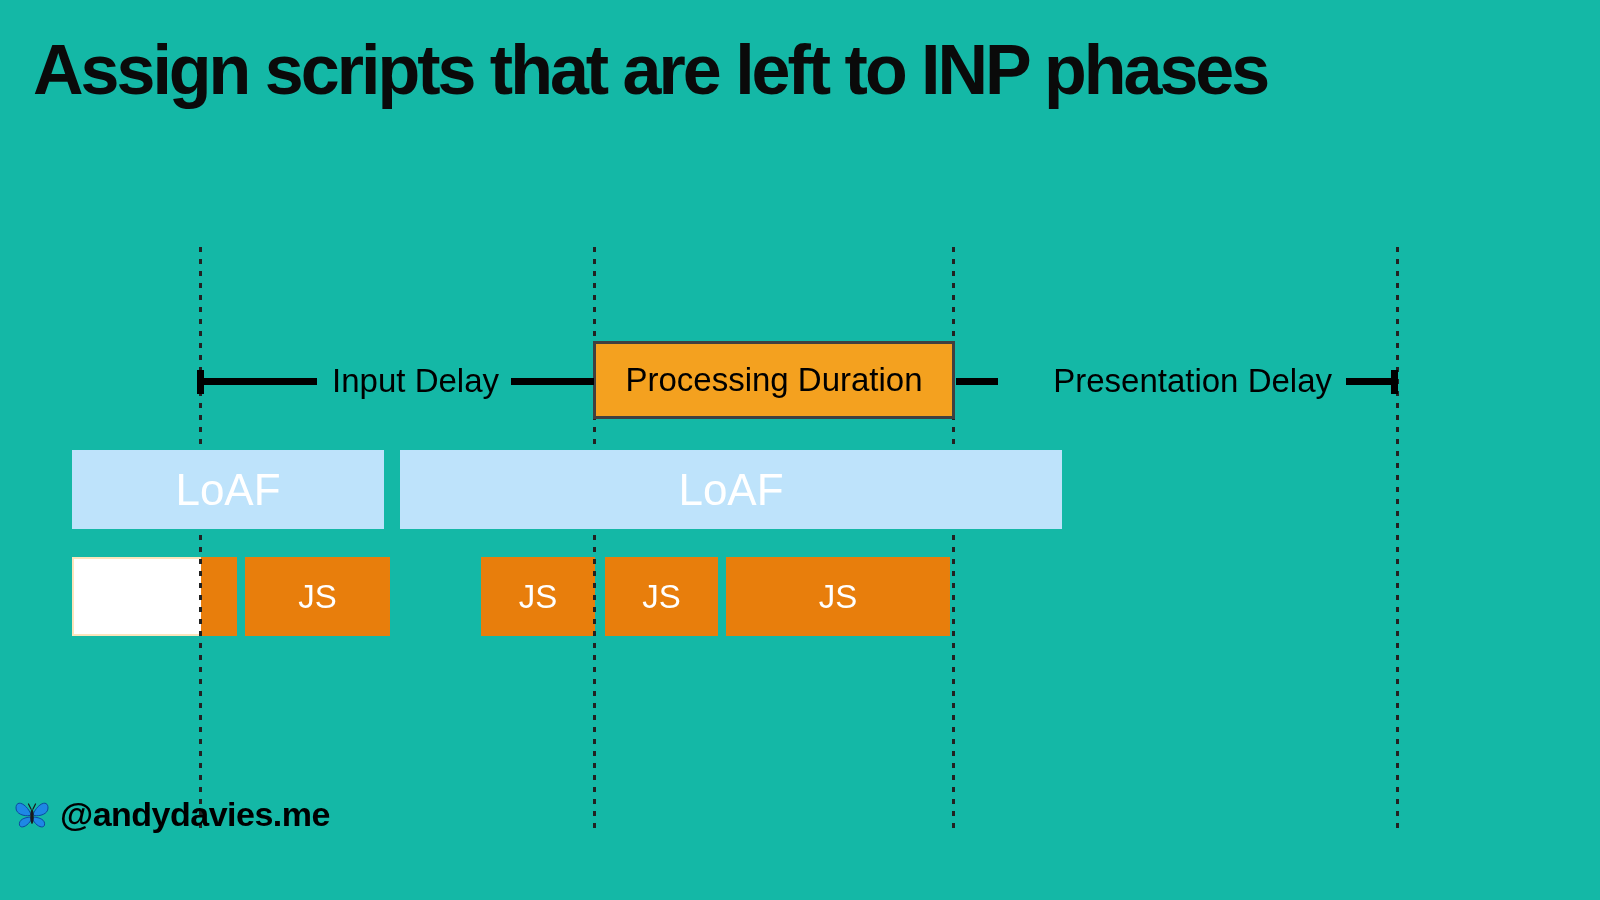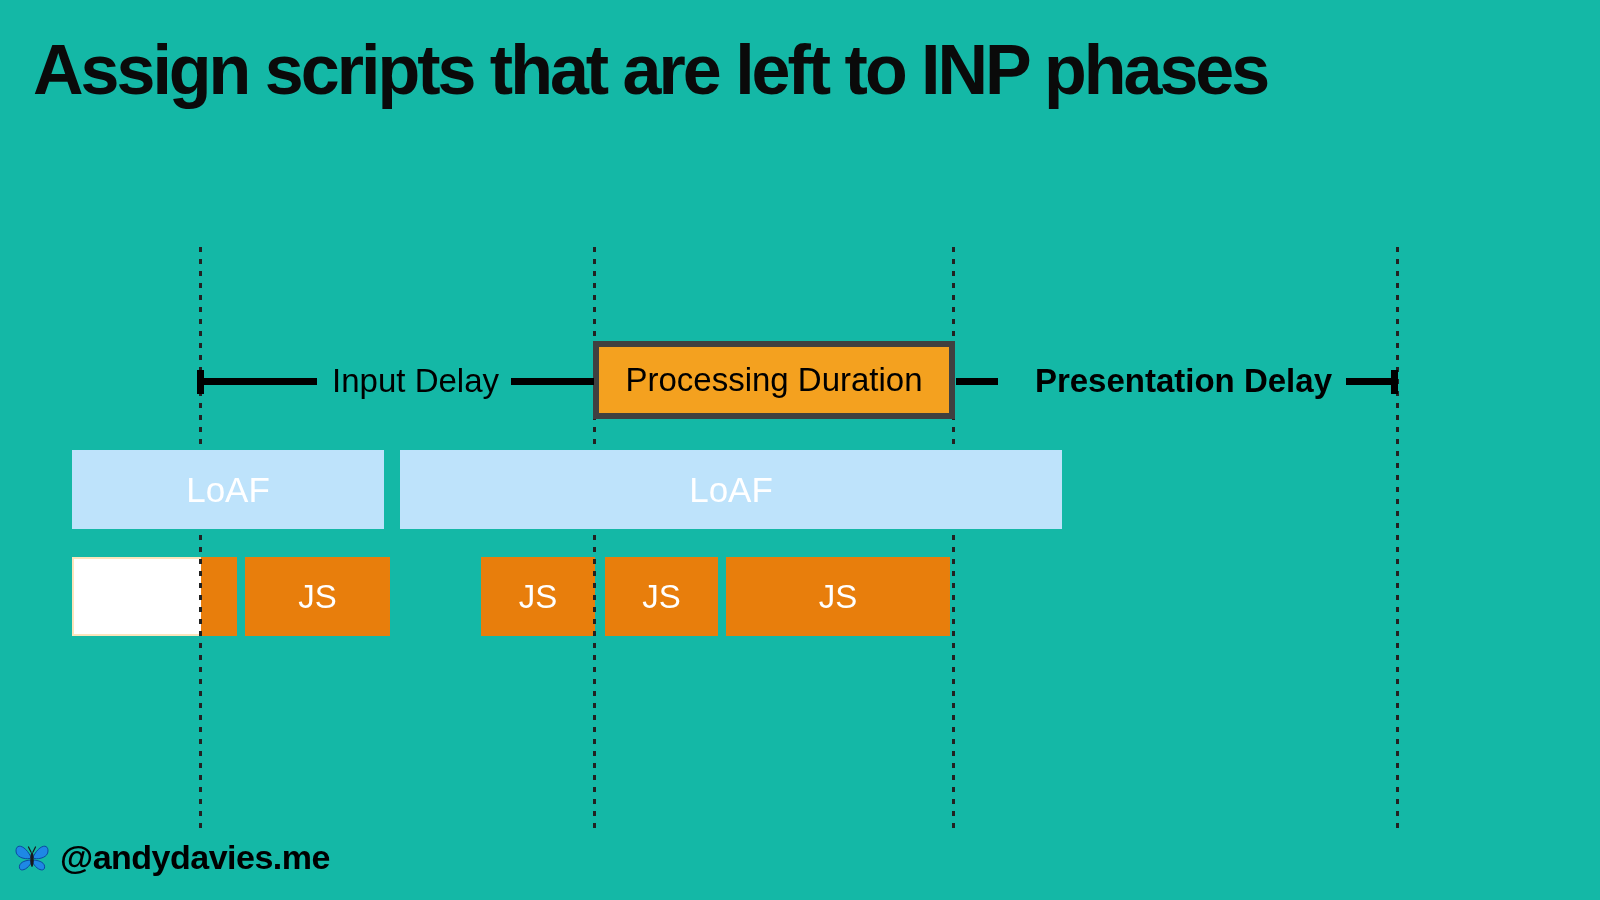--- a/index.html
+++ b/index.html
@@ -72,51 +72,51 @@
   .phase-label {
     position: absolute;
     top: 362px;
     font-size: 33px;
     color: #000000;
     text-align: right;
     white-space: nowrap;
     z-index: 4;
   }
   .label-input        { left: 329px; width: 170px; }
-  .label-presentation { left: 1018px; width: 314px; font-weight: bold; }
+  .label-presentation { left: 1018px; width: 314px; }
 
   .processing-box {
     position: absolute;
     left: 593px;
     top: 341px;
     width: 362px;
     height: 78px;
     background: #F4A11F;
-    border: 6px solid #404040;
+    border: 3px solid #404040;
     box-sizing: border-box;
     display: flex;
     align-items: center;
     justify-content: center;
     font-size: 33px;
     color: #000000;
     white-space: nowrap;
     z-index: 3;
   }
 
   
   .loaf-bar {
     position: absolute;
     top: 450px;
     height: 79px;
     background: #BEE3FB;
     display: flex;
     align-items: center;
     justify-content: center;
     color: #ffffff;
-    font-size: 35px;
+    font-size: 44px;
     z-index: 3;
   }
   .loaf-1 { left: 72px;  width: 312px; }
   .loaf-2 { left: 400px; width: 662px; }
 
   
   .js-partial-outline {
     position: absolute;
     left: 72px;
     top: 557px;
@@ -142,21 +142,21 @@
   .js-sliver { left: 201px; width: 36px; }
   .js-1 { left: 245px; width: 145px; }
   .js-2 { left: 481px; width: 114px; }
   .js-3 { left: 605px; width: 113px; }
   .js-4 { left: 726px; width: 224px; }
 
   
   .footer {
     position: absolute;
     left: 14px;
-    top: 838px;
+    top: 795px;
     display: flex;
     align-items: center;
     gap: 10px;
     z-index: 5;
   }
   .butterfly { width: 36px; height: 32px; display: block; }
   .handle {
     font-size: 34px;
     font-weight: bold;
     color: #000000;

